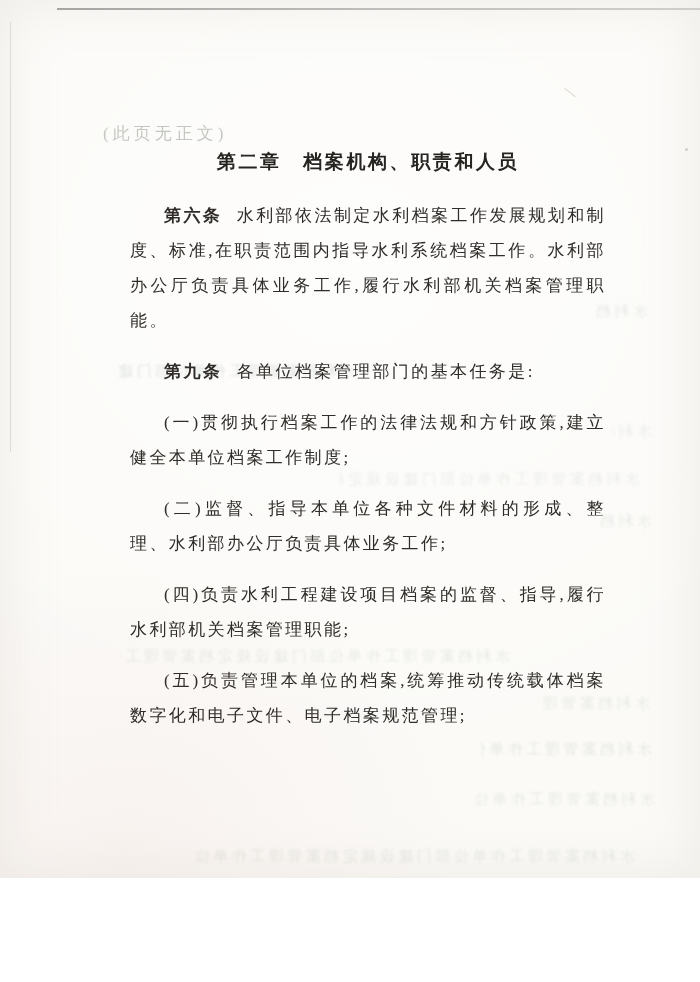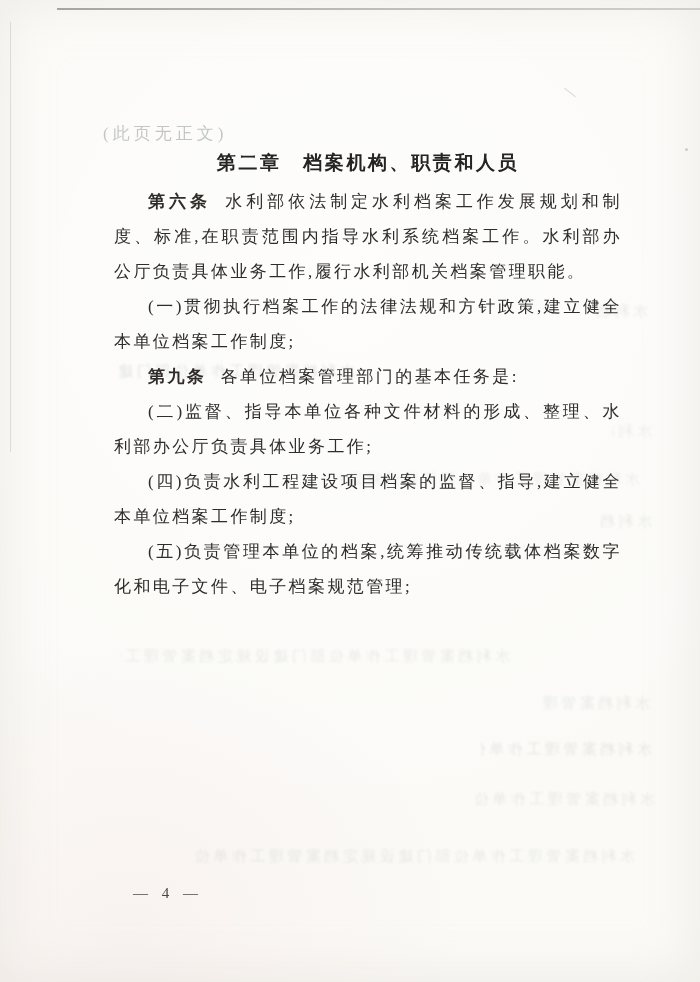--- a/index.html
+++ b/index.html
@@ -1,18 +1,18 @@
 <!DOCTYPE html>
 <html><head>
 <meta charset="utf-8">
 <style>
   html,body{margin:0;padding:0;}
   .screenshot{
     position:relative;
-    width:700px;height:982px;
+    width:700px;height:878px;
     overflow:hidden;
     background:
       radial-gradient(120% 80% at 18% 96%, rgba(236,208,206,.18), rgba(236,208,206,0) 40%),
       radial-gradient(140% 100% at 50% 30%, rgba(255,255,255,.6), rgba(255,255,255,0) 60%),
       #fbfaf7;
     box-shadow: inset 0 0 55px rgba(205,198,185,.28);
     font-family:"Liberation Serif","DejaVu Serif",serif;
   }
   
   .scan-line-top{
@@ -36,23 +36,24 @@
   .doc{
     position:absolute;left:114px;top:148px;width:508px;
     color:#2f2c29;
     font-size:17px;line-height:35px;letter-spacing:2.4px;
     text-align:justify;
   }
   .chapter-title{
     text-align:center;
     font-size:19px;font-weight:700;line-height:30px;letter-spacing:2.6px;
     color:#262421;
-    margin:0 0 6px 0;
+    margin:0 0 20px 0;
+    font-family:Liberation Mono, monospace;
   }
-  .para{margin:0;text-indent:2em;}
+  .para{margin:16px;text-indent:2em;}
   .article-label{font-weight:700;margin-right:.85em;}
   .page-number{
     position:absolute;left:133px;top:885px;
     font-size:15px;letter-spacing:5px;color:#4a4742;
   }
   
   .bleed-phrase{
     position:absolute;left:103px;top:122px;
     font-size:17px;letter-spacing:4px;color:#b9bfb7;
     filter:blur(.4px);opacity:.85;white-space:nowrap;
@@ -98,23 +99,23 @@
   <div class="smudge s10">水利档案管理工作单位部门建设规定档案管理工作单位</div>
 
   <div class="doc">
 
     <h2 class="chapter-title">第二章　档案机构、职责和人员</h2>
 
     <p class="para"><span class="article-label">第六条</span><span>水利部依法制定水利档案工作发展规划和制度、标准,在职责范围内指导水利系统档案工作。水利部办公厅负责具体业务工作,履行水利部机关档案管理职能。</span></p>
 
 
 
+    <p class="para"><span class="article-label">第九条</span><span>各单位档案管理部门的基本任务是:</span></p>
+
     <p class="para">(一)贯彻执行档案工作的法律法规和方针政策,建立健全本单位档案工作制度;</p>
-
-    <p class="para"><span class="article-label">第九条</span><span>各单位档案管理部门的基本任务是:</span></p>
     <p class="para">(二)监督、指导本单位各种文件材料的形成、整理、水利部办公厅负责具体业务工作;</p>
-    <p class="para">(四)负责水利工程建设项目档案的监督、指导,建立健全本单位档案工作制度;</p>
+    <p class="para">(四)负责水利工程建设项目档案的监督、指导,履行水利部机关档案管理职能;</p>
     <p class="para">(五)负责管理本单位的档案,统筹推动传统载体档案数字化和电子文件、电子档案规范管理;</p>
   </div>
 
   <div class="page-number">— 4 —</div>
 
 </div>
 
 </body></html>

